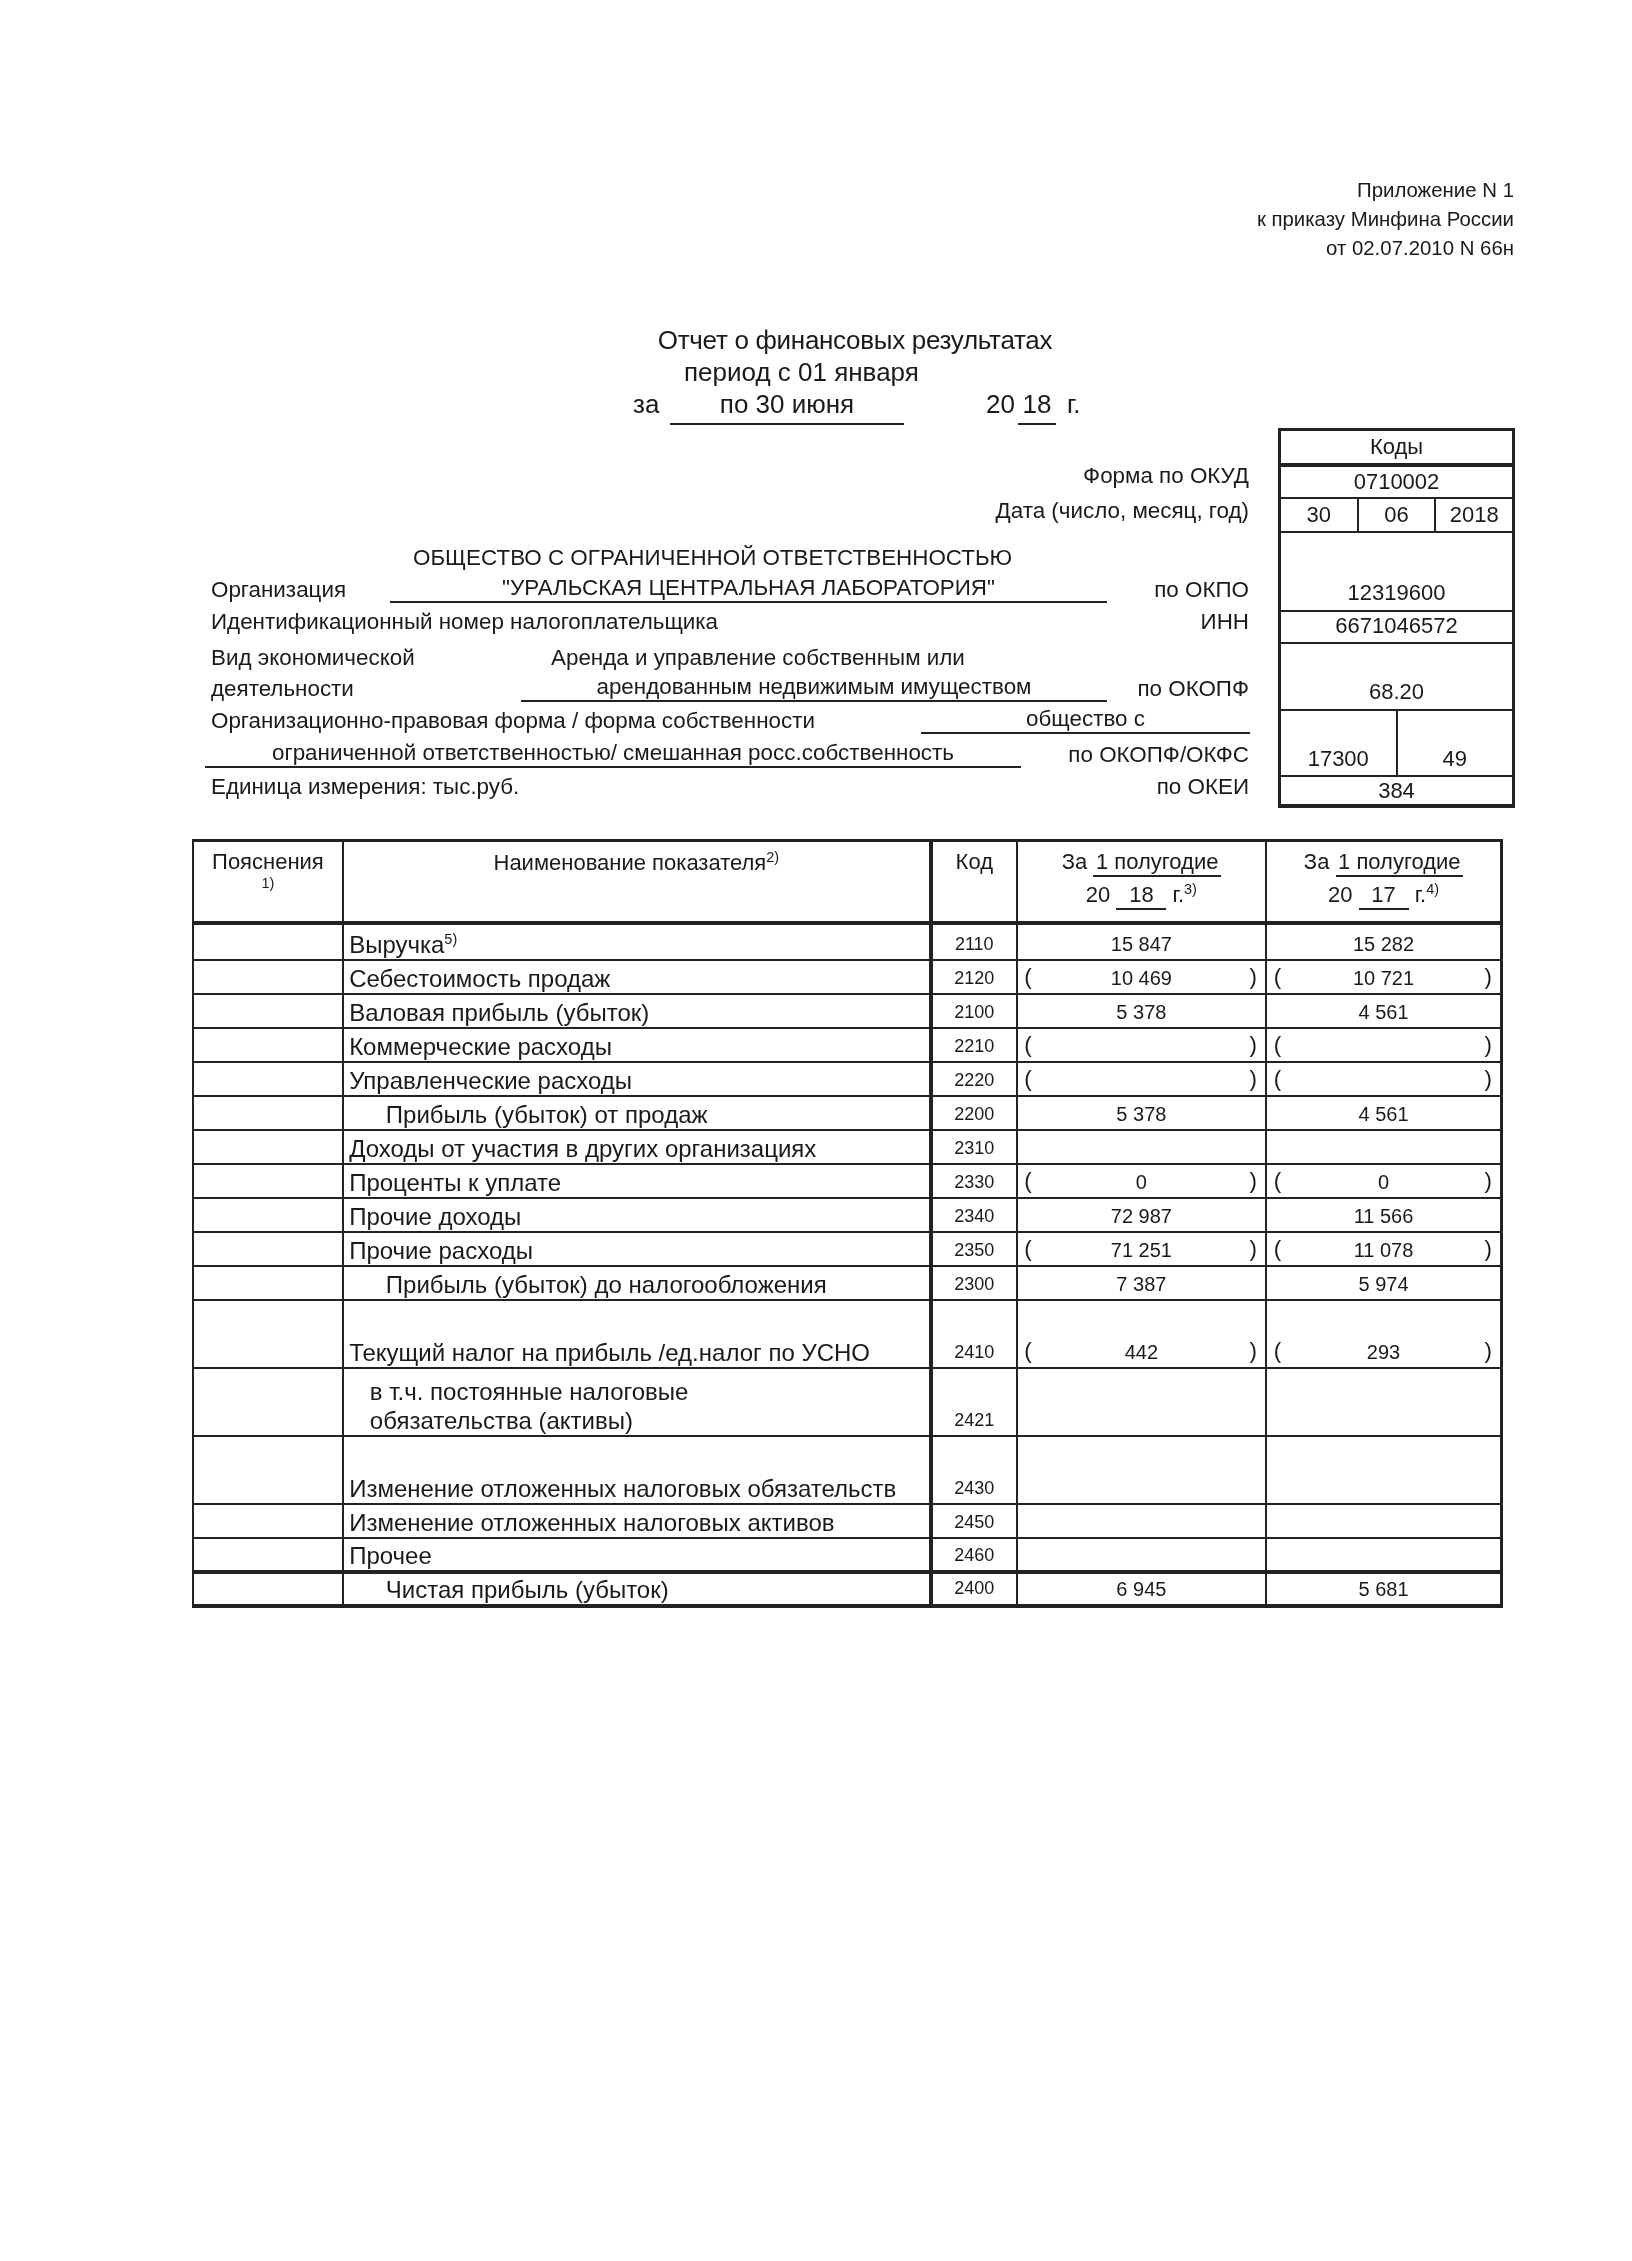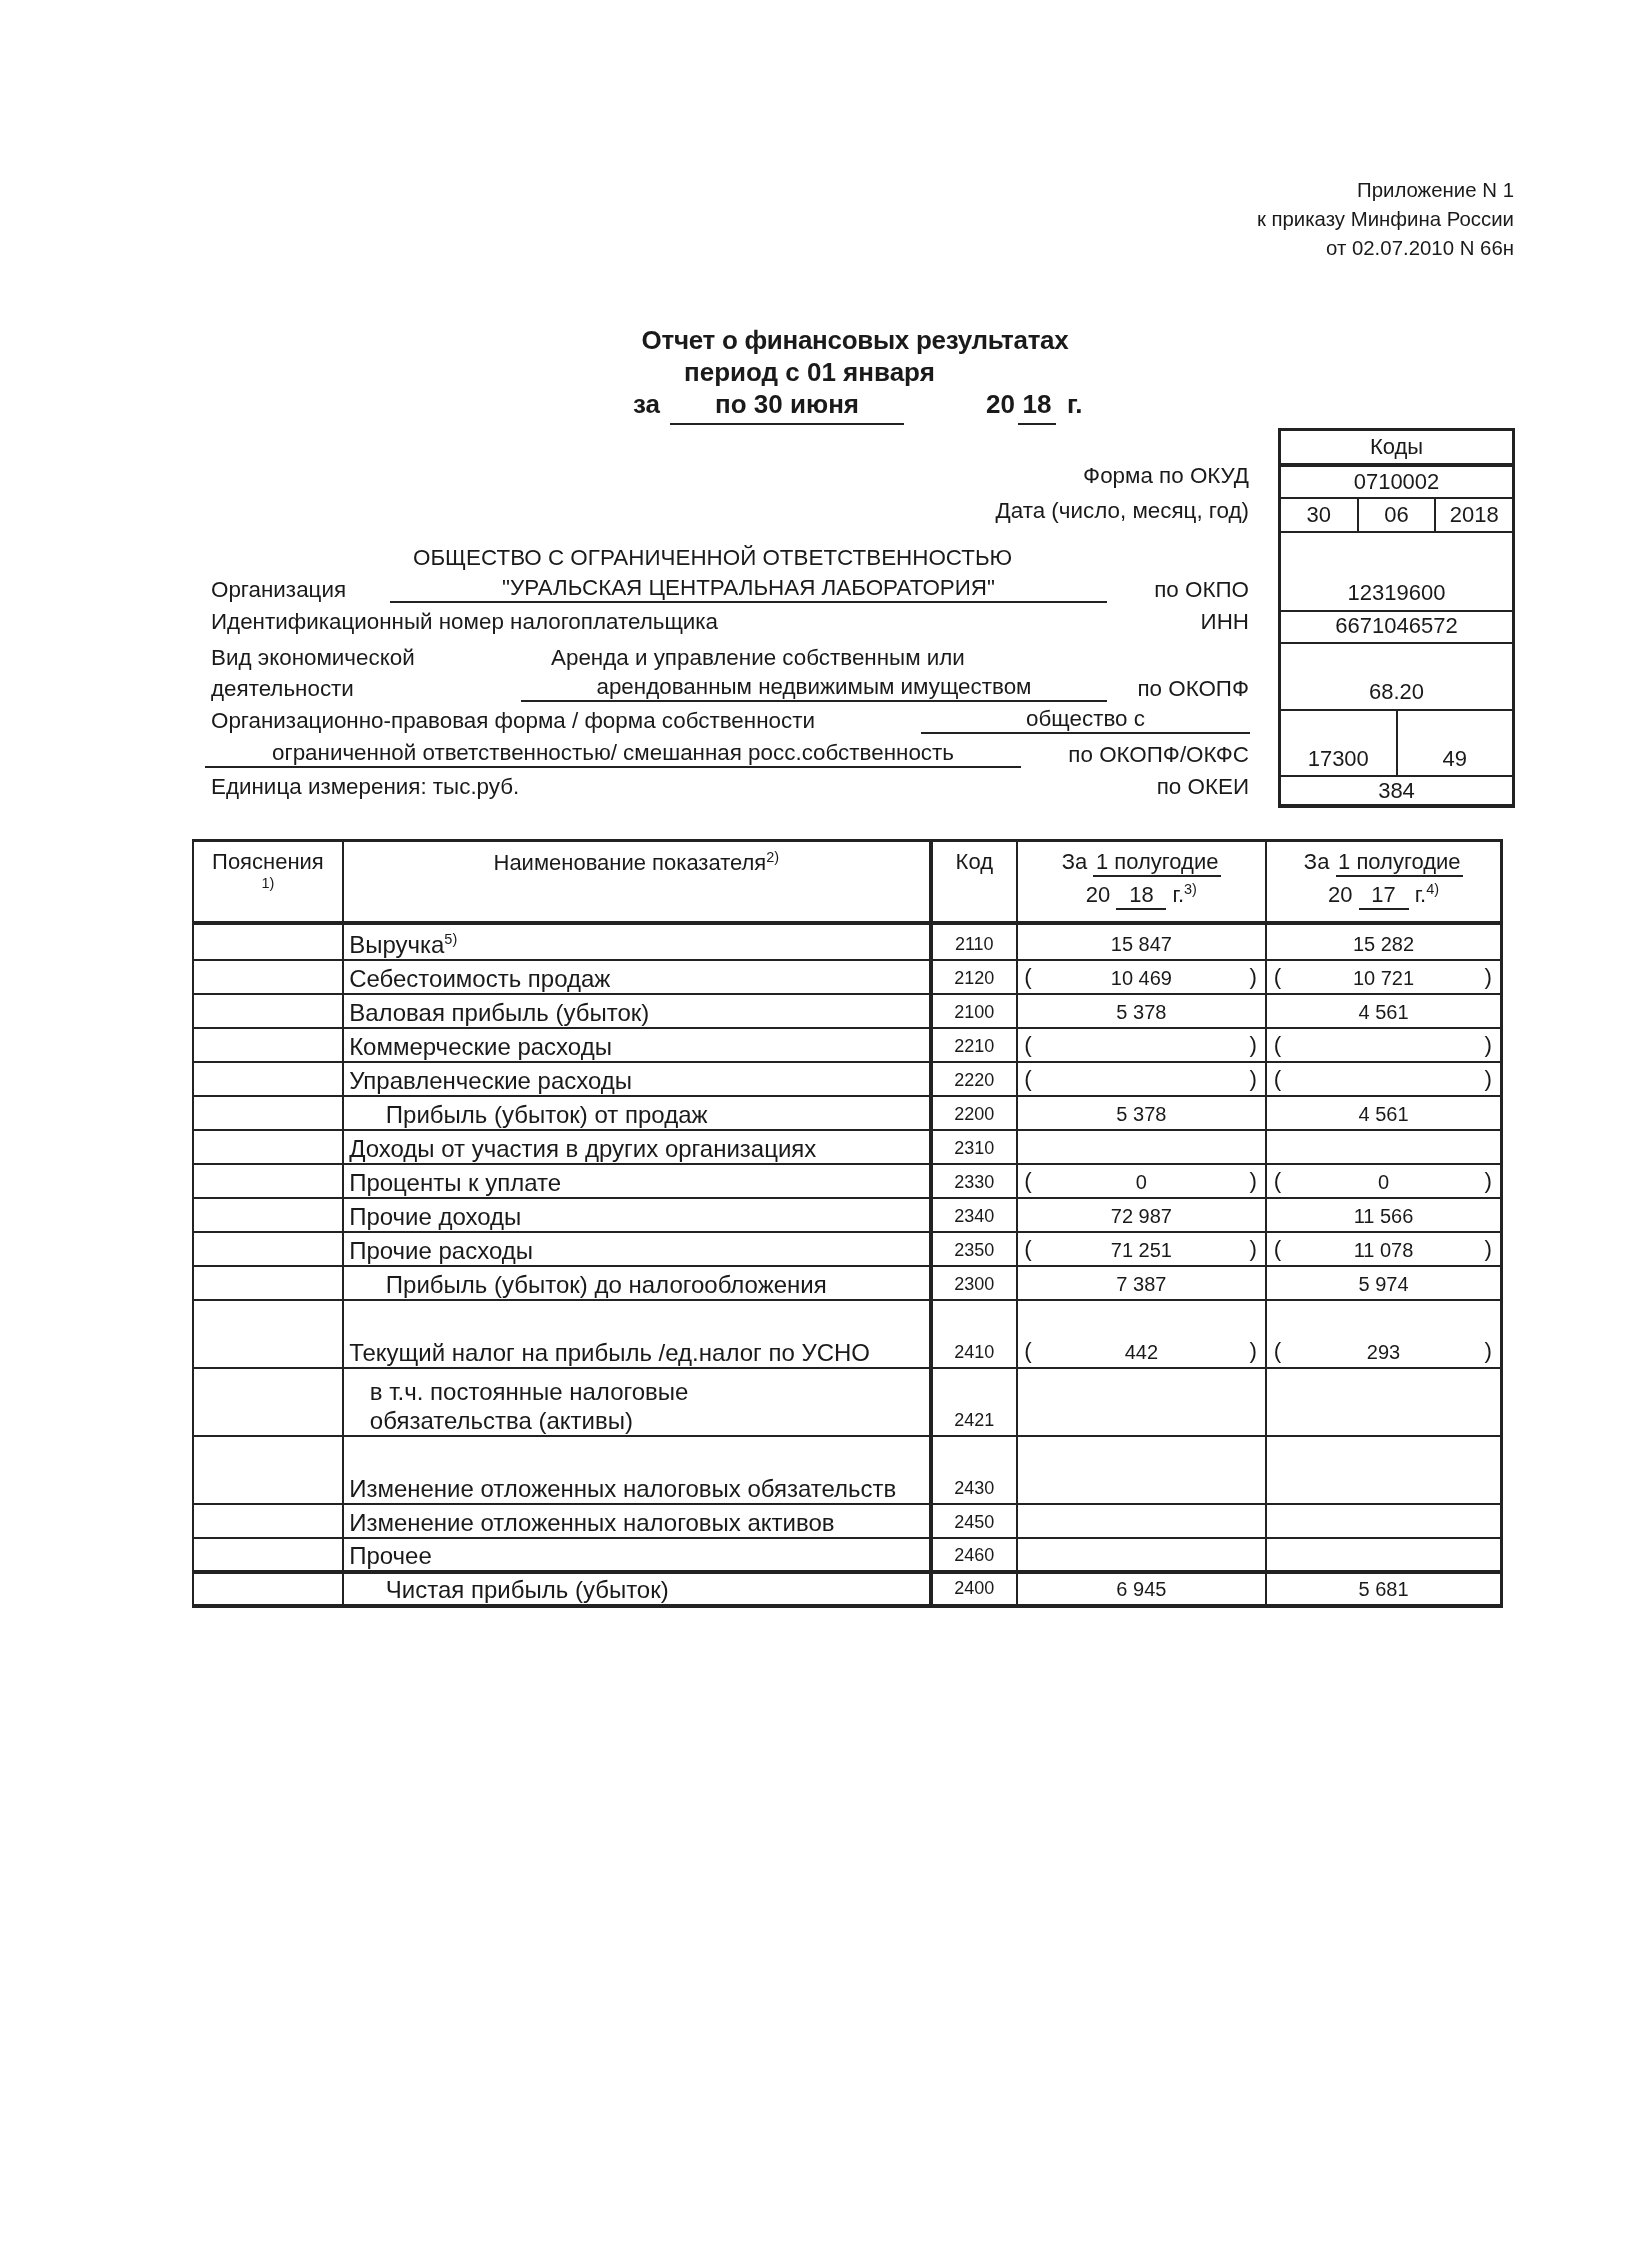--- a/index.html
+++ b/index.html
@@ -2,21 +2,21 @@
 <html style="font-size:10.5px"><head>
 <meta charset="utf-8">
 <style>
   * { box-sizing: border-box; margin: 0; padding: 0; }
   html, body { width: 1632px; height: 2261px; background: #ffffff; }
   body { position: relative; font-family: "Liberation Sans", sans-serif; color: #1a1a1a; overflow: hidden; }
   .abs { position: absolute; }
 
   .appendix { right: 118px; top: 176px; text-align: right; font-size: 20.4px; line-height: 29px; }
 
-  .title-block { left: 592px; top: 324px; width: 526px; font-weight: bold; font-size: 26px; line-height: 32px; }
+  .title-block { left: 592px; top: 324px; width: 526px; font-weight: normal; font-size: 26px; line-height: 32px; }
   .title-l1 { text-align: center; letter-spacing: -0.3px; }
   .title-l2 { padding-left: 92px; }
   .title-l3 { position: relative; height: 37px; }
   .title-l3 .za { position: absolute; left: 41px; top: 0; }
   .title-l3 .period { position: absolute; left: 78px; width: 234px; top: 0; text-align: center; border-bottom: 2.6px solid #222; padding-bottom: 2.6px; }
   .title-l3 .c20 { position: absolute; left: 394px; top: 0; }
   .title-l3 .yy { position: absolute; left: 426px; width: 38px; top: 0; text-align: center; border-bottom: 2.6px solid #222; padding-bottom: 2.6px; }
   .title-l3 .g { position: absolute; left: 475px; top: 0; }
 
   

